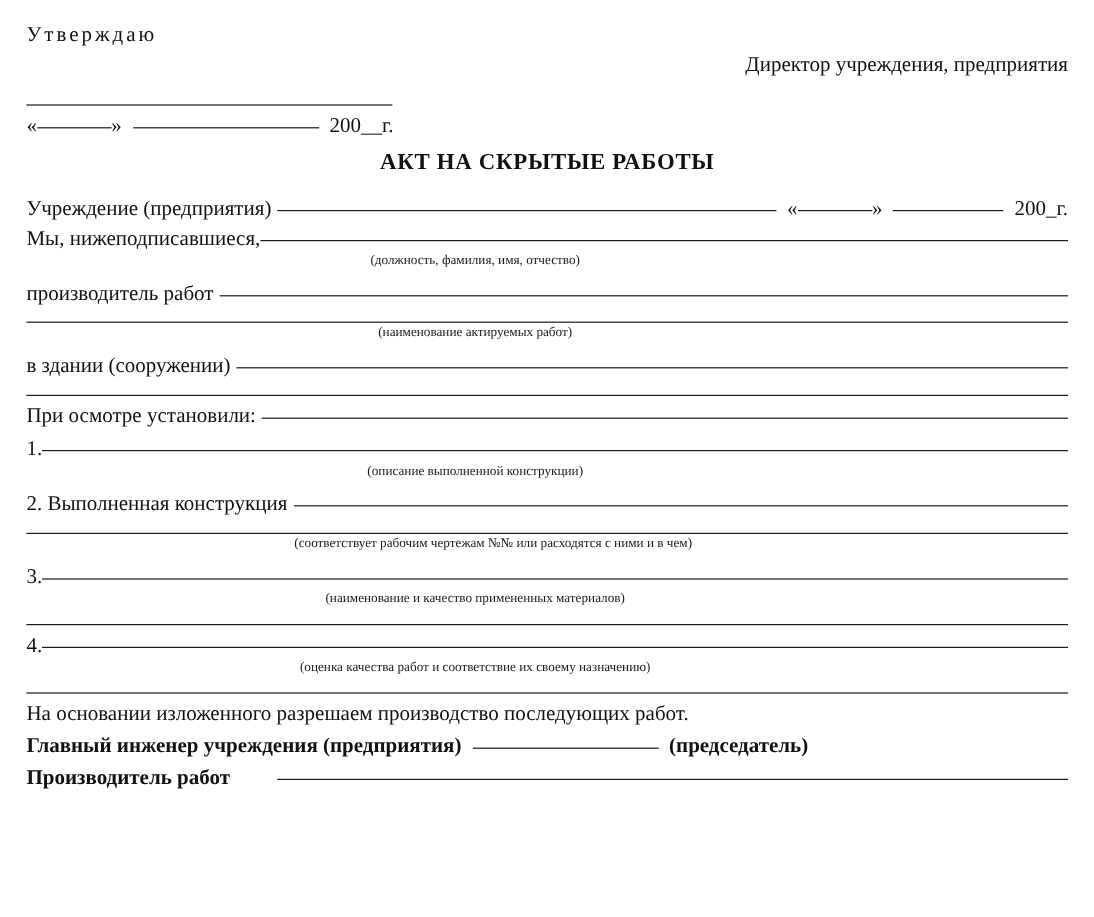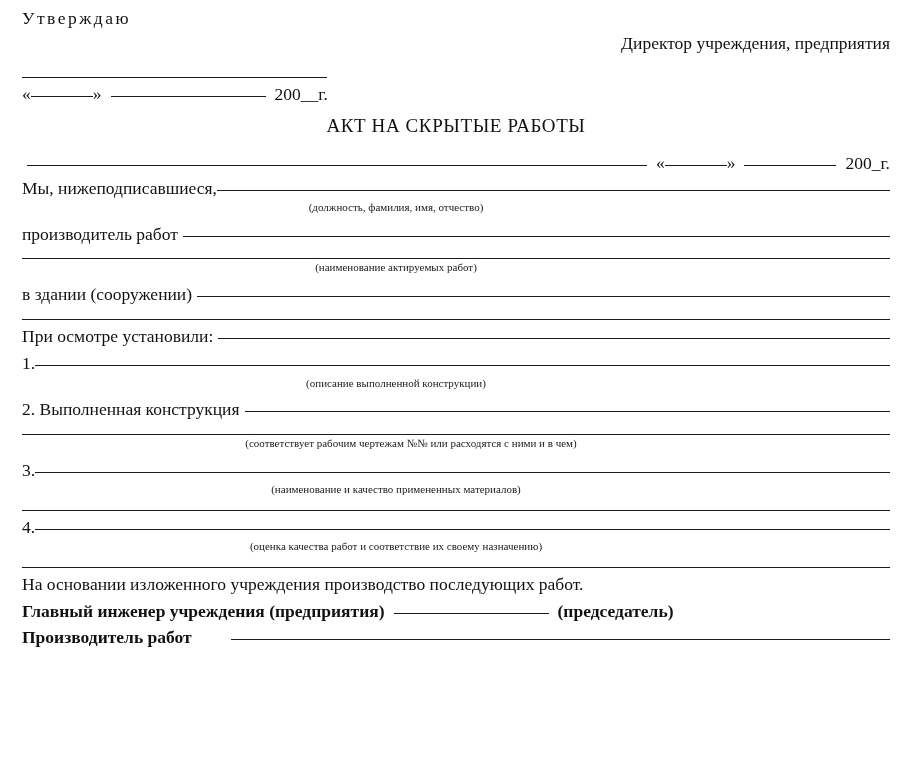--- a/index.html
+++ b/index.html
@@ -58,31 +58,31 @@
     font-size: 11px;
     line-height: 1.2;
     margin-top: 2px;
     color: #1a1a1a;
     font-family: "Liberation Serif", serif;
   }
   .caption.shift-l2 { margin-left: -120px; }
   .caption.shift-l3 { margin-left: -90px; }
   .title {
     text-align: center;
-    font-weight: normal;
+    font-weight: bold;
     font-size: 19px;
     letter-spacing: 0.6px;
     margin-top: 9px;
   }
   .mt2 { margin-top: 3px; text-align: right; }
   .mt5 { margin-top: 6px; }
   .mt8 { margin-top: 9px; }
   .mt12 { margin-top: 13px; text-align: right; }
   .mt14 { margin-top: 16px; }
-  .approve-block { padding-top: 8px; }
+  .approve-block { padding-top: 18px; }
   .sig-line {
     border-bottom: 1px solid #1a1a1a;
     width: 305px;
     height: 0;
     margin-top: 22px;
   }
   .footer-row {
     display: flex;
     align-items: baseline;
     white-space: nowrap;
@@ -118,20 +118,21 @@
         <span class="gap8"></span>
         <span class="line fixed150"></span>
         <span class="gap8"></span>
         <span>200__г.</span>
       </div>
     </div>
 
     <div class="title">АКТ НА СКРЫТЫЕ РАБОТЫ</div>
 
     <div class="row txt mt14">
+      <span>Учреждение (предприятия)</span>
       <span class="gap4"></span>
       <span class="line"></span>
       <span class="gap8"></span>
       <span>«</span>
       <span class="line fixed60"></span>
       <span>»</span>
       <span class="gap8"></span>
       <span class="line fixed90"></span>
       <span class="gap8"></span>
       <span>200_г.</span>
@@ -188,21 +189,21 @@
     <div class="full-line"></div>
 
     <div class="row txt mt5">
       <span>4.</span>
       <span class="line"></span>
     </div>
     <div class="caption shift-l2">(оценка качества работ и соответствие их своему назначению)</div>
 
     <div class="full-line"></div>
 
-    <div class="txt mt5">На основании изложенного учреждения производство последующих работ.</div>
+    <div class="txt mt5">На основании изложенного разрешаем производство последующих работ.</div>
 
     <div class="footer-row mt12">
       <span class="footer-label">Главный инженер учреждения (предприятия)</span>
       <span class="gap8"></span>
       <span class="line fixed150"></span>
       <span class="gap8"></span>
       <span class="footer-label">(председатель)</span>
     </div>
 
 

